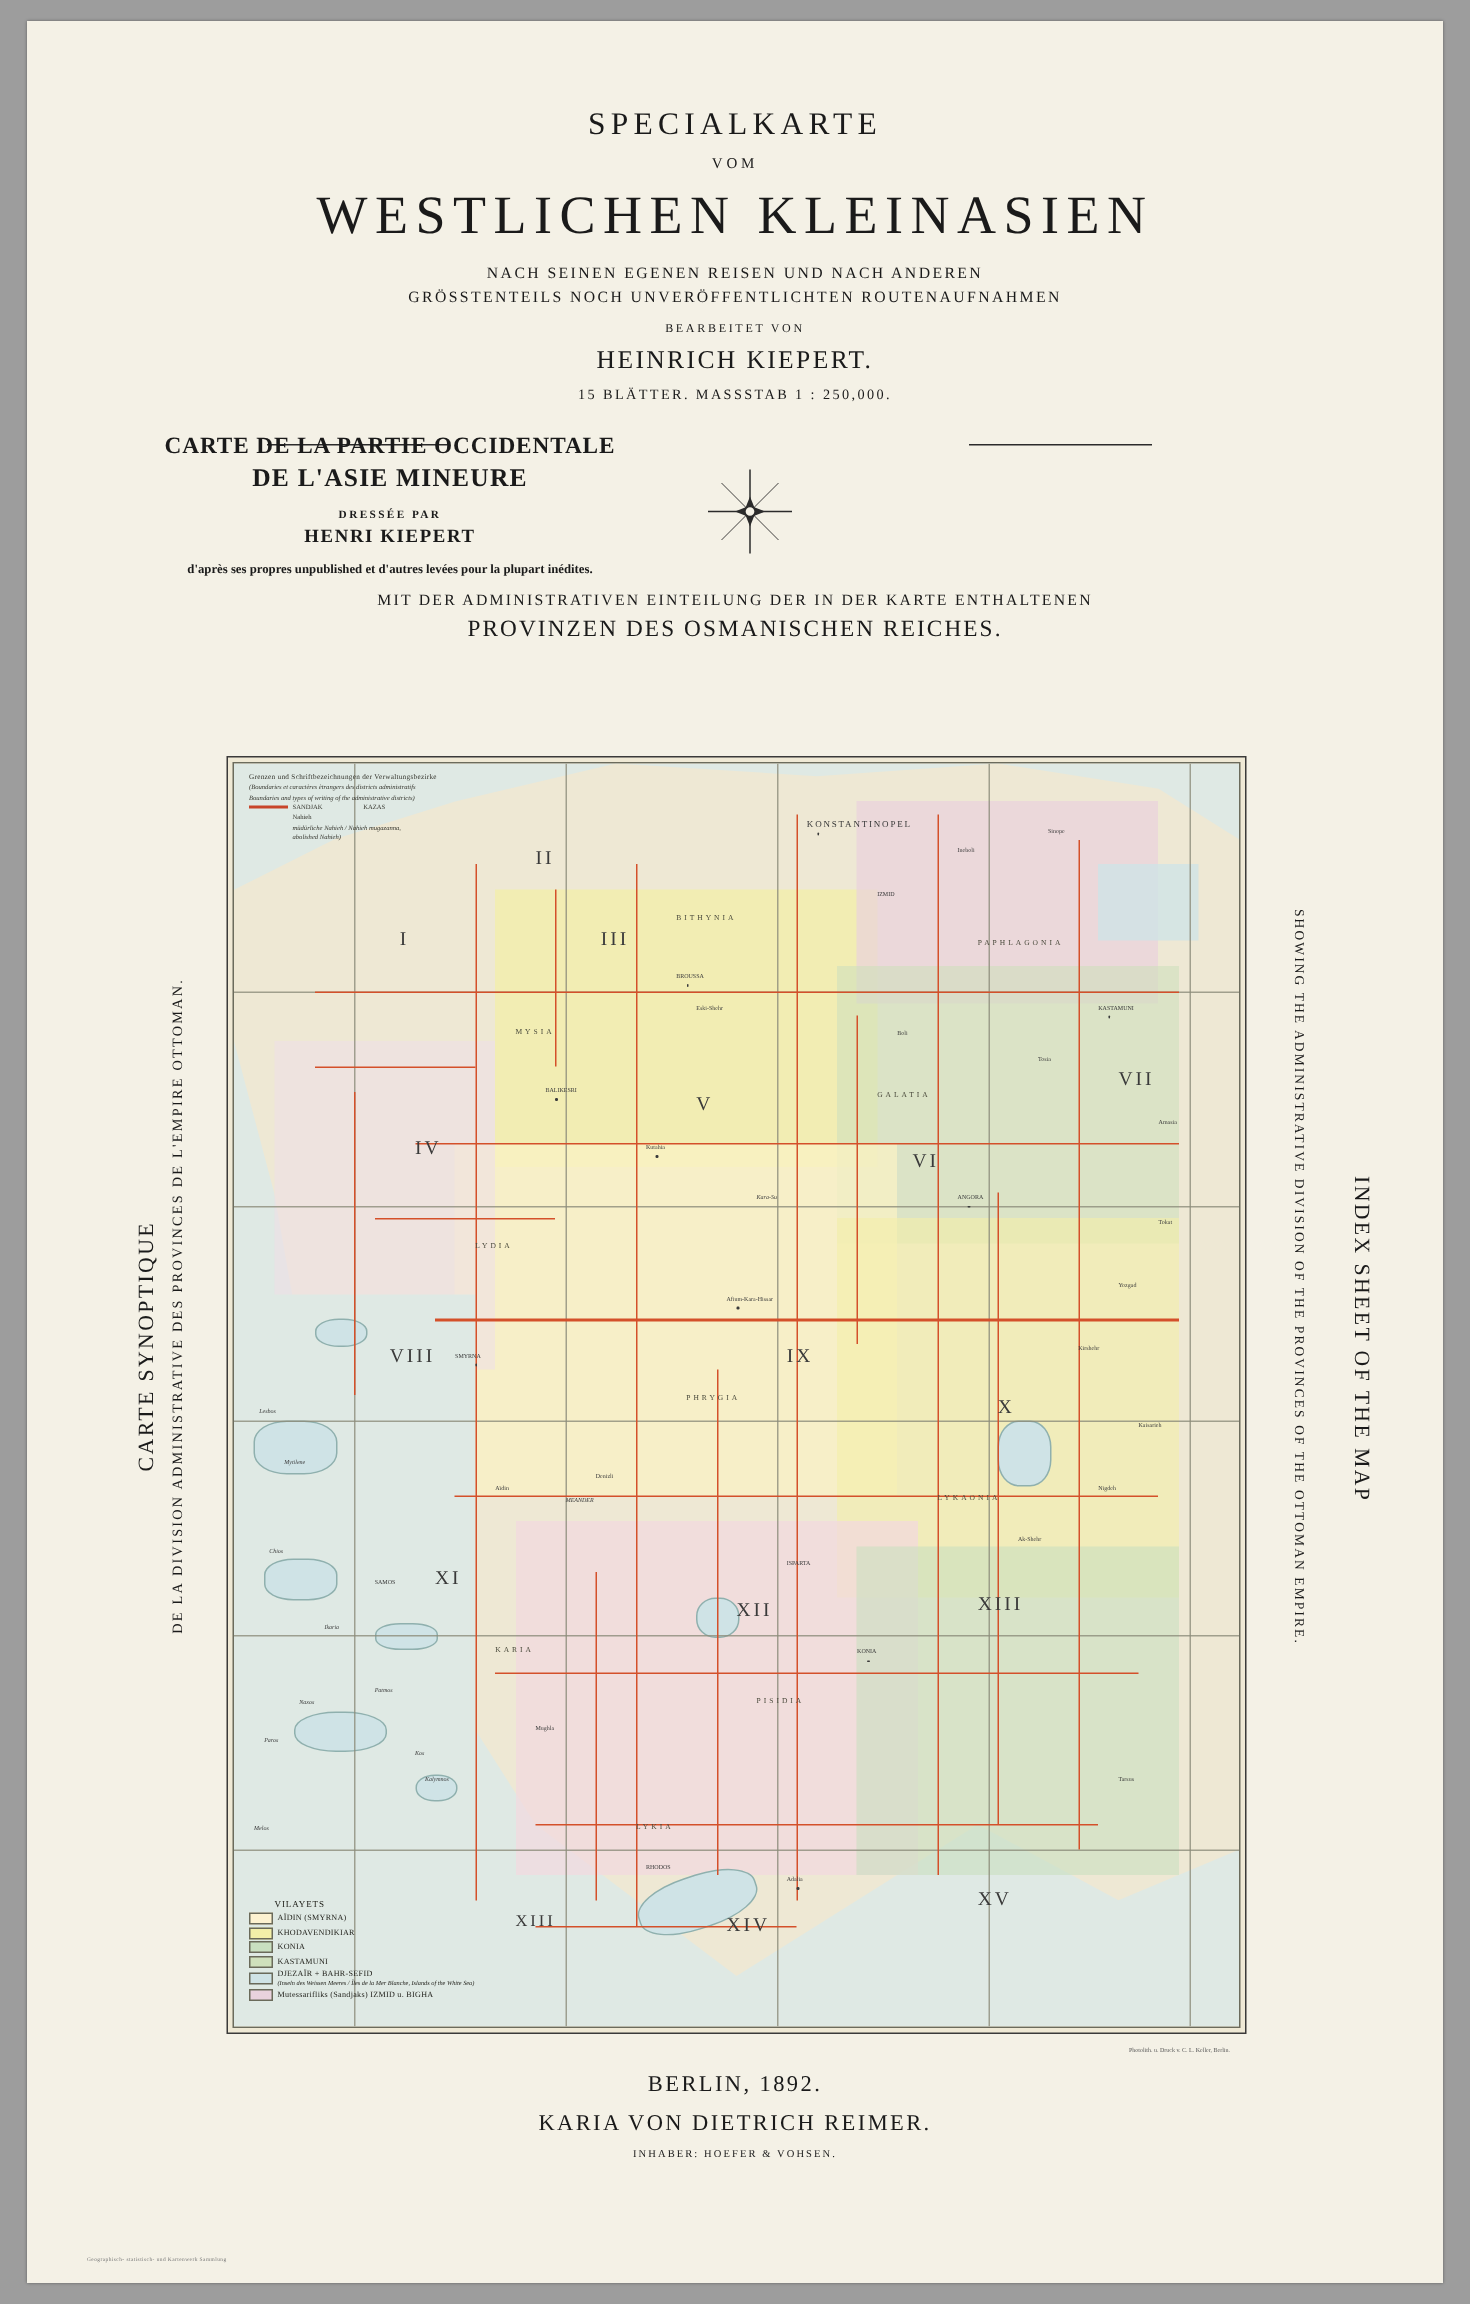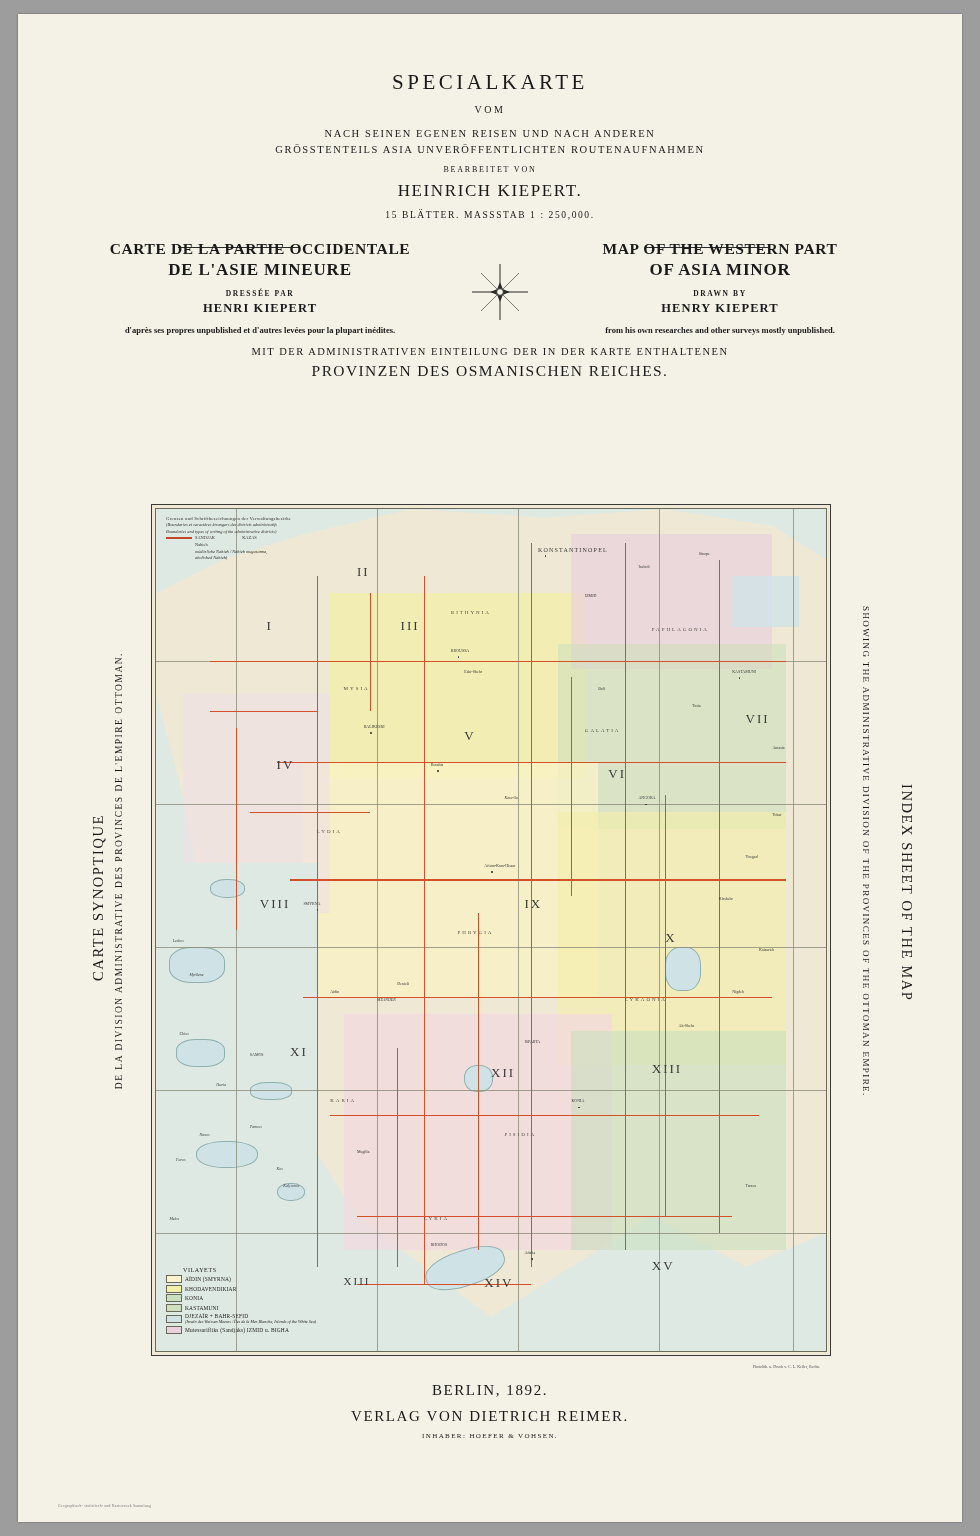--- a/index.html
+++ b/index.html
@@ -69,22 +69,23 @@
   .dot{position:absolute;width:1.6px;height:1.6px;background:#3a3a3a;border-radius:50%;}
 </style>
 </head>
 <body>
 
 <div id="sheet">
 
   <div id="title-block" class="ctr">
     <div class="l1">SPECIALKARTE</div>
     <div class="l2">VOM</div>
+    <div class="l3">WESTLICHEN KLEINASIEN</div>
     <div class="l4">NACH SEINEN EGENEN REISEN UND NACH ANDEREN</div>
-    <div class="l5">GRÖSSTENTEILS ASIA UNVERÖFFENTLICHTEN ROUTENAUFNAHMEN</div>
+    <div class="l5">GRÖSSTENTEILS NOCH UNVERÖFFENTLICHTEN ROUTENAUFNAHMEN</div>
     <div class="l6">BEARBEITET VON</div>
     <div class="l7">HEINRICH KIEPERT.</div>
     <div class="l8">15 BLÄTTER.  MASSSTAB 1 : 250,000.</div>
   </div>
 
   <div id="dual">
     <div class="rule" id="rule-l"></div>
     <div class="rule" id="rule-r"></div>
 
     <svg id="compass" viewBox="0 0 60 60">
@@ -98,27 +99,20 @@
     </svg>
 
     <div class="col left">
       <div class="c1">CARTE DE LA PARTIE OCCIDENTALE</div>
       <div class="c2">DE L'ASIE MINEURE</div>
       <div class="c3">DRESSÉE PAR</div>
       <div class="c4">HENRI KIEPERT</div>
       <div class="c5">d'après ses propres unpublished et d'autres levées pour la plupart inédites.</div>
     </div>
 
-    <div class="col right">
-      <div class="c1">MAP OF THE WESTERN PART</div>
-      <div class="c2">OF ASIA MINOR</div>
-      <div class="c3">DRAWN BY</div>
-      <div class="c4">HENRY KIEPERT</div>
-      <div class="c5">from his own researches and other surveys mostly unpublished.</div>
-    </div>
   </div>
 
   <div id="sub" class="ctr">
     <div class="s2">MIT DER ADMINISTRATIVEN EINTEILUNG DER IN DER KARTE ENTHALTENEN</div>
     <div class="s3">PROVINZEN DES OSMANISCHEN REICHES.</div>
   </div>
 
   <div id="side-l1" class="sidetxt">CARTE SYNOPTIQUE</div>
   <div id="side-l2" class="sidetxt">DE LA DIVISION ADMINISTRATIVE DES PROVINCES DE L'EMPIRE OTTOMAN.</div>
   <div id="side-r1" class="sidetxt">INDEX SHEET OF THE MAP</div>
@@ -308,19 +302,19 @@
           <div class="lbl">Mutessarifliks (Sandjaks) IZMID u. BIGHA</div>
         </div>
       </div>
 
     </div>
     <div id="credit">Photolith. u. Druck v. C. L. Keller, Berlin.</div>
   </div>
 
   <div id="imprint">
     <div class="i1">BERLIN, 1892.</div>
-    <div class="i2">VERLAG VON DIETRICH REIMER.</div>
+    <div class="i2">KARIA VON DIETRICH REIMER.</div>
     <div class="i3">INHABER: HOEFER &amp; VOHSEN.</div>
   </div>
 
   <div id="bottom-stamp">Geographisch- statistisch- und Kartenwerk Sammlung</div>
 
 </div>
 
 </body></html>

